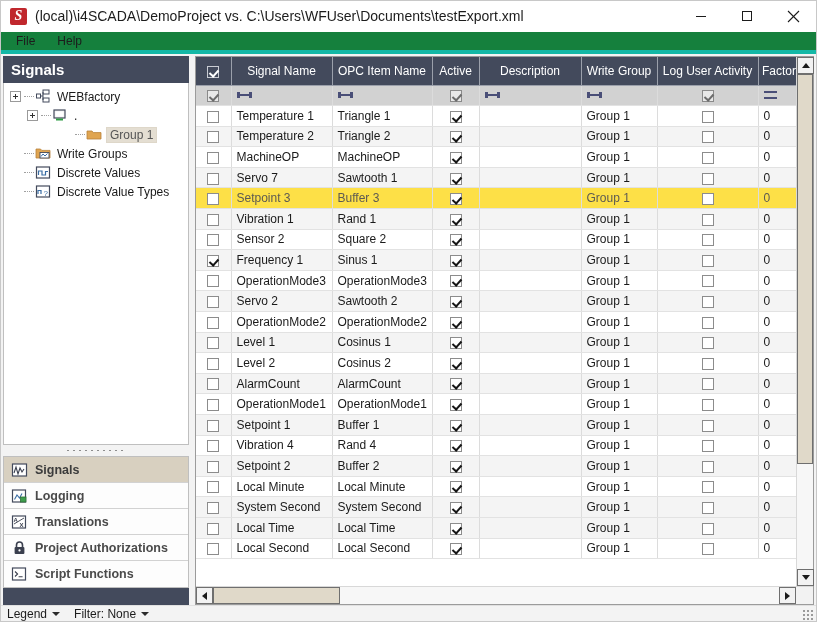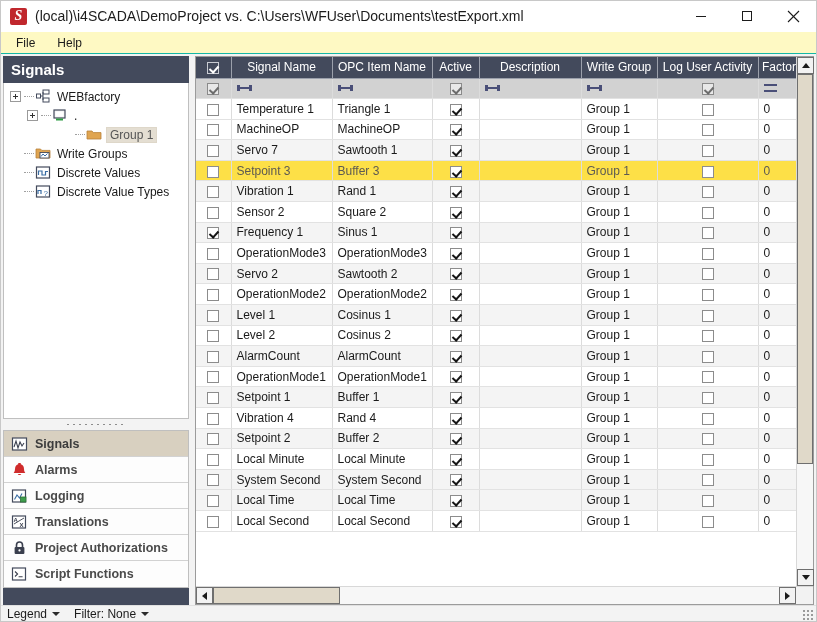--- a/index.html
+++ b/index.html
@@ -64,26 +64,26 @@
   .win-btn {
     width: 46px; height: 31px;
     display: flex; align-items: center; justify-content: center;
     color: #1c1c1c;
   }
   .win-btn svg { display: block; }
 
   
   .menubar {
     height: 22px;
-    background: #fef9c3;
+    background: #15803d;
     display: flex;
     align-items: center;
     flex: 0 0 auto;
     padding-left: 4px;
-    border-bottom: 1px solid #14b8a6;
+    border-bottom: 4px solid #14b8a6;
   }
   .menu-item {
     padding: 2px 11px;
     font-size: 12px;
     color: #1c1c1c;
   }
 
   
   .body {
     flex: 1 1 auto;
@@ -235,21 +235,21 @@
     border-collapse: collapse;
     table-layout: fixed;
     width: 604px;
     font-size: 12px;
   }
   table.grid th {
     background: #434a5c;
     color: #ffffff;
     font-weight: normal;
     font-size: 12px;
-    height: 21px;
+    height: 28px;
     border-right: 1px solid #9ba0ab;
     border-bottom: 1px solid #9ba0ab;
     text-align: center;
     padding: 0 3px;
     overflow: hidden;
     white-space: nowrap;
   }
   tr.filterrow td {
     background: #d2d2d2;
     height: 22px;
@@ -528,30 +528,20 @@
         <div class="navitem active">
           <span class="navicon">
             <svg width="17" height="16" viewBox="0 0 17 16">
               <rect x="1.5" y="2" width="14" height="12" fill="#fff" stroke="#434a5c" stroke-width="1.2"></rect>
               <path d="M3 11 L5 5 L7 12 L9 6 L11 10 L13 7" stroke="#3a3f4e" stroke-width="1.1" fill="none"></path>
             </svg>
           </span>
           <span>Signals</span>
         </div>
 
-        <div class="navitem">
-          <span class="navicon">
-            <svg width="17" height="16" viewBox="0 0 17 16">
-              <path d="M8.5 2 C5.5 2 4 4.2 4 7 C4 9.6 2.6 11 2.6 11 H14.4 C14.4 11 13 9.6 13 7 C13 4.2 11.5 2 8.5 2 Z" fill="#cf2b2b"></path>
-              <rect x="7" y="1" width="3" height="2" rx="1" fill="#cf2b2b"></rect>
-              <path d="M6.8 12 C7 13.3 10 13.3 10.2 12 Z" fill="#cf2b2b"></path>
-            </svg>
-          </span>
-          <span>Alarms</span>
-        </div>
 
         <div class="navitem">
           <span class="navicon">
             <svg width="17" height="16" viewBox="0 0 17 16">
               <rect x="1.5" y="2" width="13" height="12" fill="#fff" stroke="#434a5c" stroke-width="1.2"></rect>
               <path d="M3.5 11.5 L6 7 L8.5 10 L11 5.5" stroke="#3b6ea5" stroke-width="1.1" fill="none"></path>
               <rect x="9.5" y="9" width="5.5" height="5" fill="#3f9e4d" stroke="#2d6e36" stroke-width="0.8"></rect>
             </svg>
           </span>
           <span>Logging</span>
@@ -635,20 +625,30 @@
                 <tr class="rw">
                   <td class="c"><span class="cb"></span></td>
                   <td>Temperature 1</td>
                   <td>Triangle 1</td>
                   <td class="c"><span class="cb checked"></span></td>
                   <td></td>
                   <td>Group 1</td>
                   <td class="c"><span class="cb"></span></td>
                   <td>0</td>
                 </tr>
+                <tr class="rw alt">
+                  <td class="c"><span class="cb"></span></td>
+                  <td>Temperature 2</td>
+                  <td>Triangle 2</td>
+                  <td class="c"><span class="cb checked"></span></td>
+                  <td></td>
+                  <td>Group 1</td>
+                  <td class="c"><span class="cb"></span></td>
+                  <td>0</td>
+                </tr>
                 <tr class="rw">
                   <td class="c"><span class="cb"></span></td>
                   <td>MachineOP</td>
                   <td>MachineOP</td>
                   <td class="c"><span class="cb checked"></span></td>
                   <td></td>
                   <td>Group 1</td>
                   <td class="c"><span class="cb"></span></td>
                   <td>0</td>
                 </tr>

